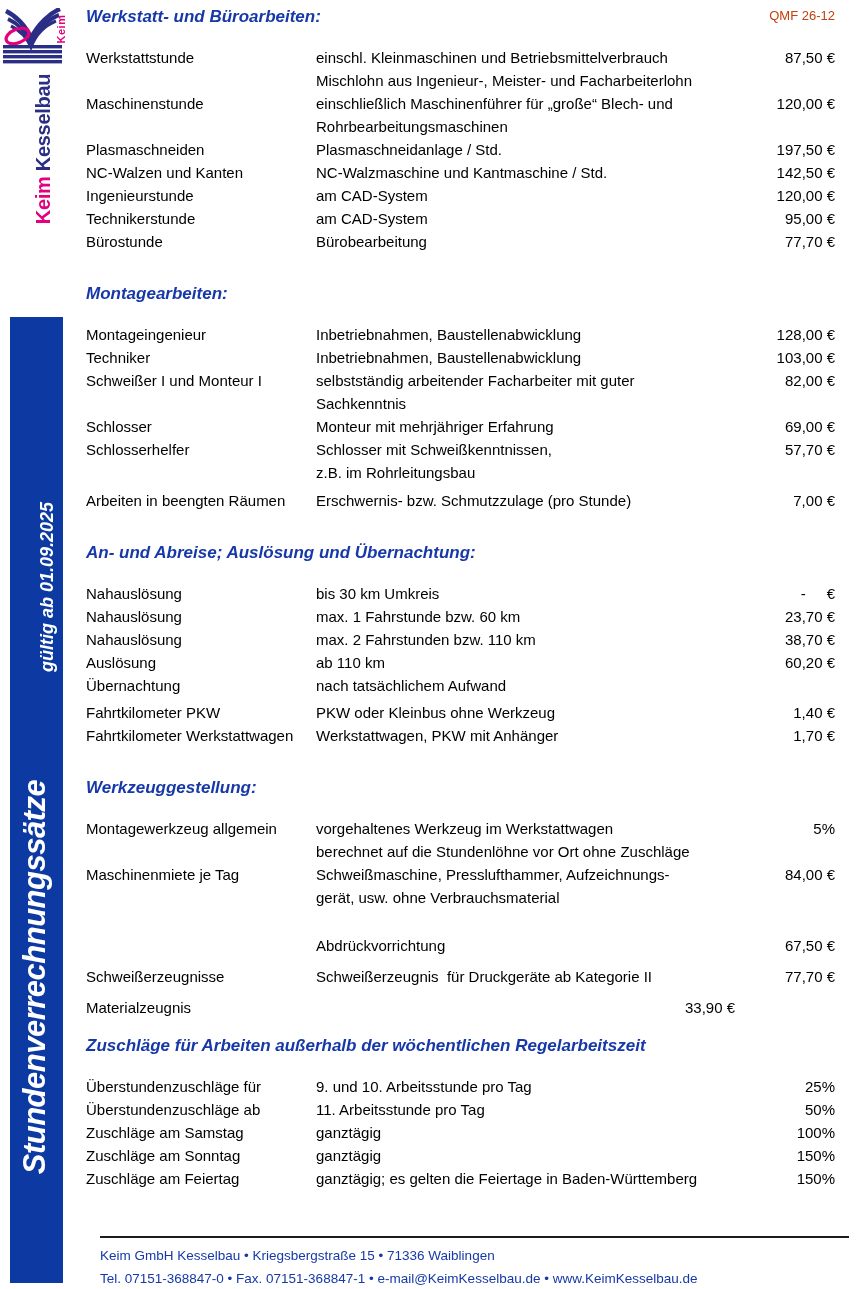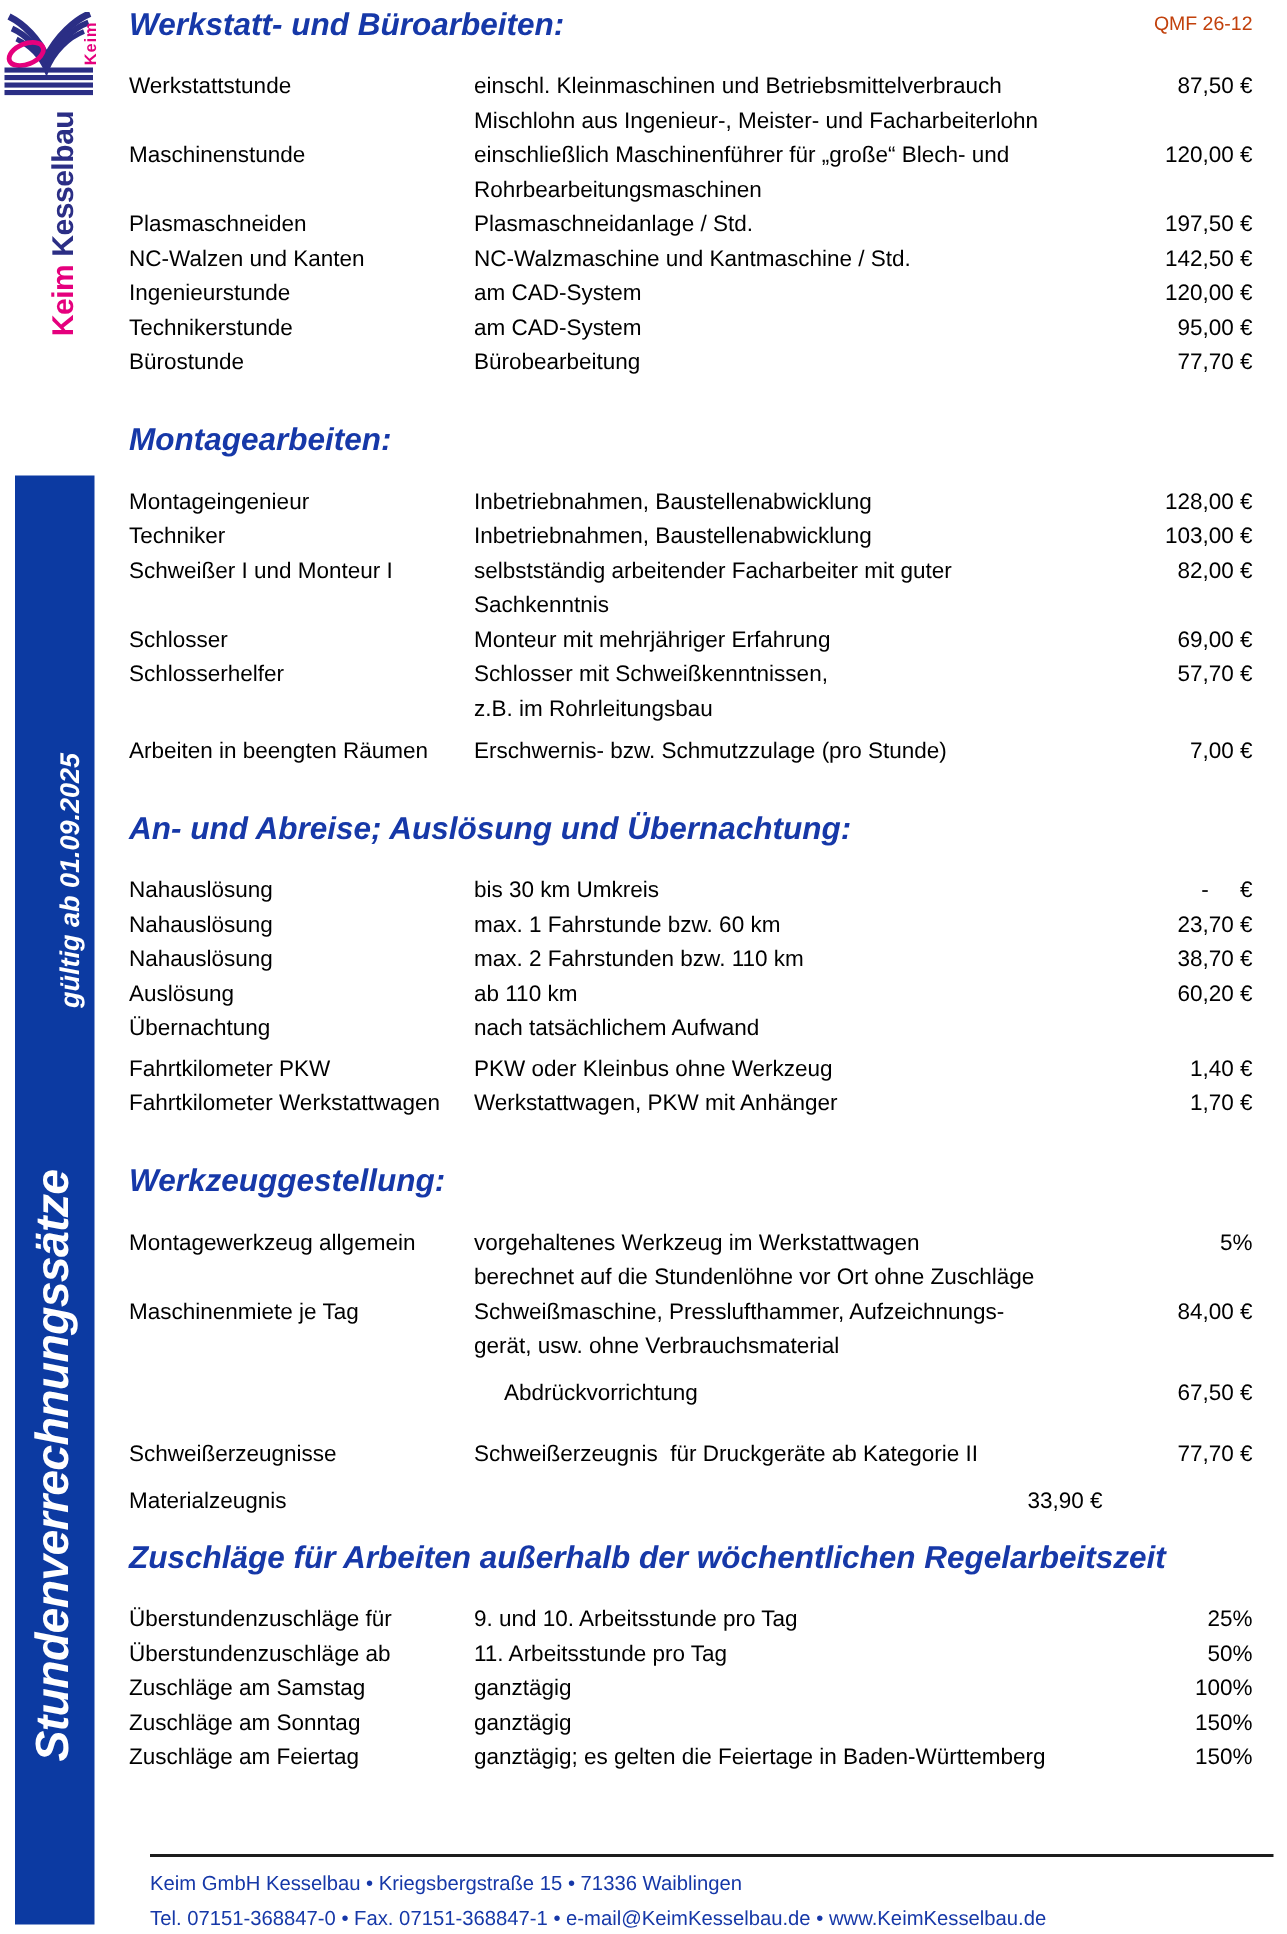--- a/index.html
+++ b/index.html
@@ -52,21 +52,21 @@
   .doc-ref{
     position:absolute;top:8px;right:23px;
     font-size:13px;color:#c2410c;
   }
   
   .main{
     position:absolute;left:86px;top:6px;width:749px;
   }
   section h2{
     color:var(--accent);
-    font-size:21px;line-height:22px;
+    font-size:17px;line-height:22px;
     font-weight:bold;font-style:italic;
     margin:30px 0 18px 0;
   }
   section.sec-1 h2{margin-top:0;}
   section.sec-5 h2{margin-top:16px;}
   .row{
     display:grid;
     grid-template-columns:230px 1fr 100px;
     align-items:start;
     font-size:15px;line-height:23px;
@@ -275,28 +275,28 @@
         <div class="price">5%</div>
       </div>
       <div class="row">
         <div class="label">Maschinenmiete je Tag</div>
         <div class="desc">
           <div>Schweißmaschine, Presslufthammer, Aufzeichnungs-</div>
           <div>gerät, usw. ohne Verbrauchsmaterial</div>
         </div>
         <div class="price">84,00 €</div>
       </div>
-      <div class="row" style="margin-top: 8px; gap: 20px;">
+      <div class="row" style="margin-top: 25px;">
         <div class="label"></div>
         <div class="desc">
           <div>Abdrückvorrichtung</div>
         </div>
         <div class="price">67,50 €</div>
       </div>
-      <div class="row" style="margin-top: 18px;">
+      <div class="row" style="margin-top: 8px;">
         <div class="label">Schweißerzeugnisse</div>
         <div class="desc">
           <div>Schweißerzeugnis&nbsp; für Druckgeräte ab Kategorie II</div>
         </div>
         <div class="price">77,70 €</div>
       </div>
       <div class="row" style="margin-top: 8px;">
         <div class="label">Materialzeugnis</div>
         <div class="price">33,90 €</div>
       </div>

